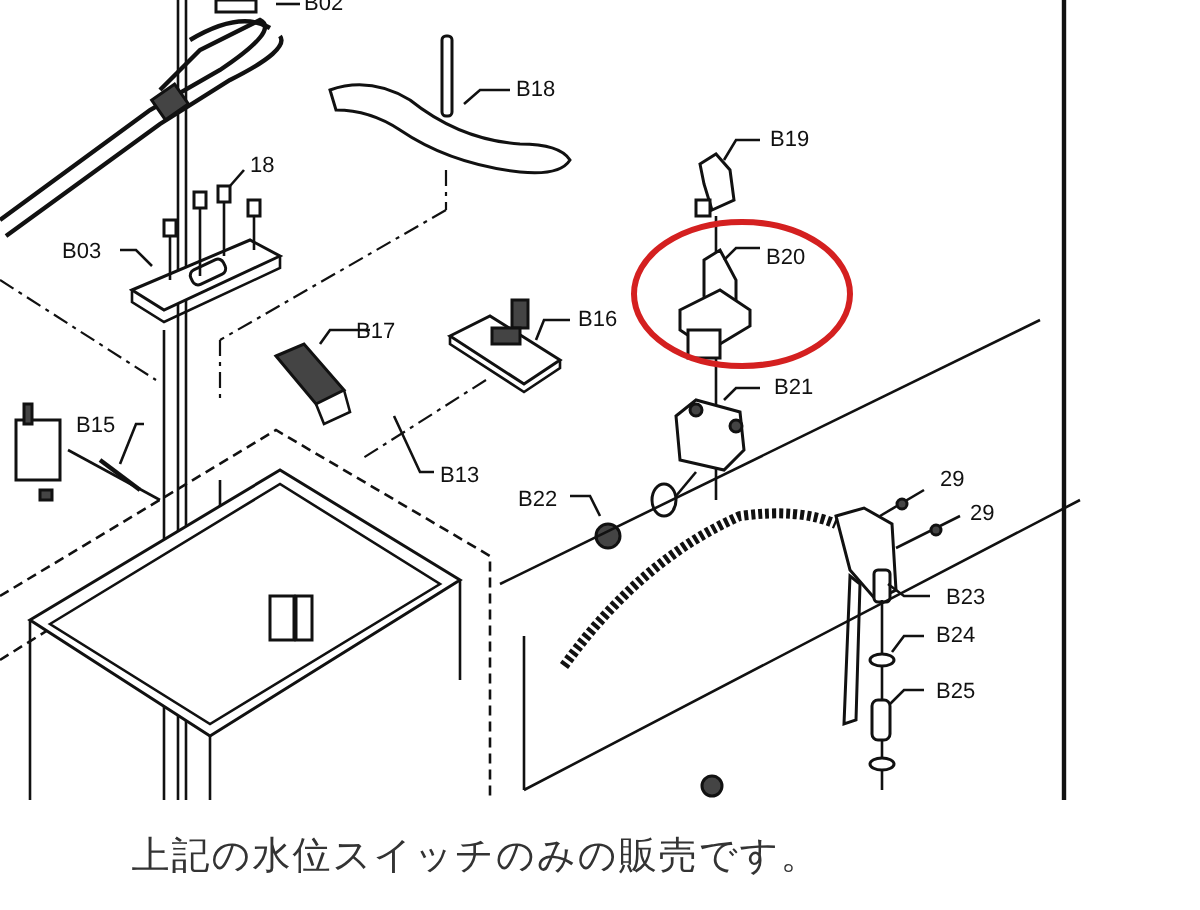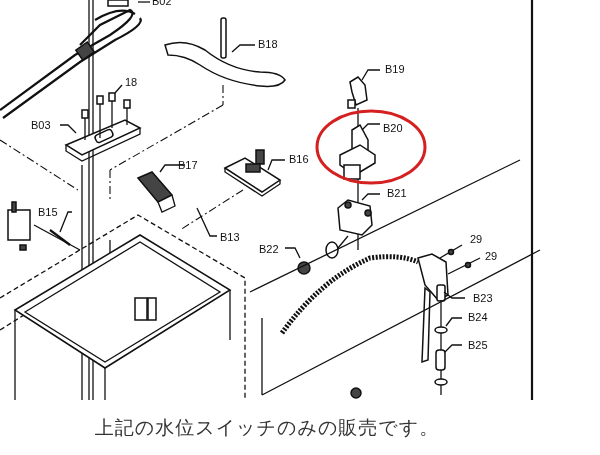--- a/index.html
+++ b/index.html
@@ -5,21 +5,21 @@
   html, body { margin:0; padding:0; background:#ffffff; }
   body { width:600px; height:455px; position:relative; overflow:hidden; font-family:"DejaVu Sans", sans-serif; }
   #diagram { position:absolute; left:0; top:0; width:600px; height:400px; }
   .lbl { font-family:"Liberation Sans", sans-serif; font-size:11px; fill:#111; }
   .ln { stroke:#111; stroke-width:1.3; fill:none; }
   .thick { stroke:#111; stroke-width:2.2; fill:none; }
   .dash { stroke:#111; stroke-width:1.3; fill:none; stroke-dasharray:5 3; }
   .dashdot { stroke:#111; stroke-width:1.1; fill:none; stroke-dasharray:8 3 2 3; }
   .part { stroke:#111; stroke-width:1.5; fill:#fff; }
   .partdark { stroke:#111; stroke-width:1.5; fill:#444; }
-  #caption { position:absolute; left:0; top:400px; width:476px; height:55px; display:flex; align-items:center; justify-content:center; font-family:"DejaVu Sans", sans-serif; font-size:19px; color:#333; letter-spacing:1px;padding-left:29px; }
+  #caption { position:absolute; left:0; top:400px; width:476px; height:55px; display:flex; align-items:center; justify-content:center; font-family:"DejaVu Sans", sans-serif; font-size:19px; color:#333; letter-spacing:1px; }
 </style>
 </head>
 <body>
 
 <svg id="diagram" viewBox="0 0 600 400" xmlns="http://www.w3.org/2000/svg">
 
   <line class="thick" x1="532" y1="0" x2="532" y2="400"></line>
 
   <line class="ln" x1="89" y1="0" x2="89" y2="400"></line>
   <line class="ln" x1="93" y1="0" x2="93" y2="400"></line>

